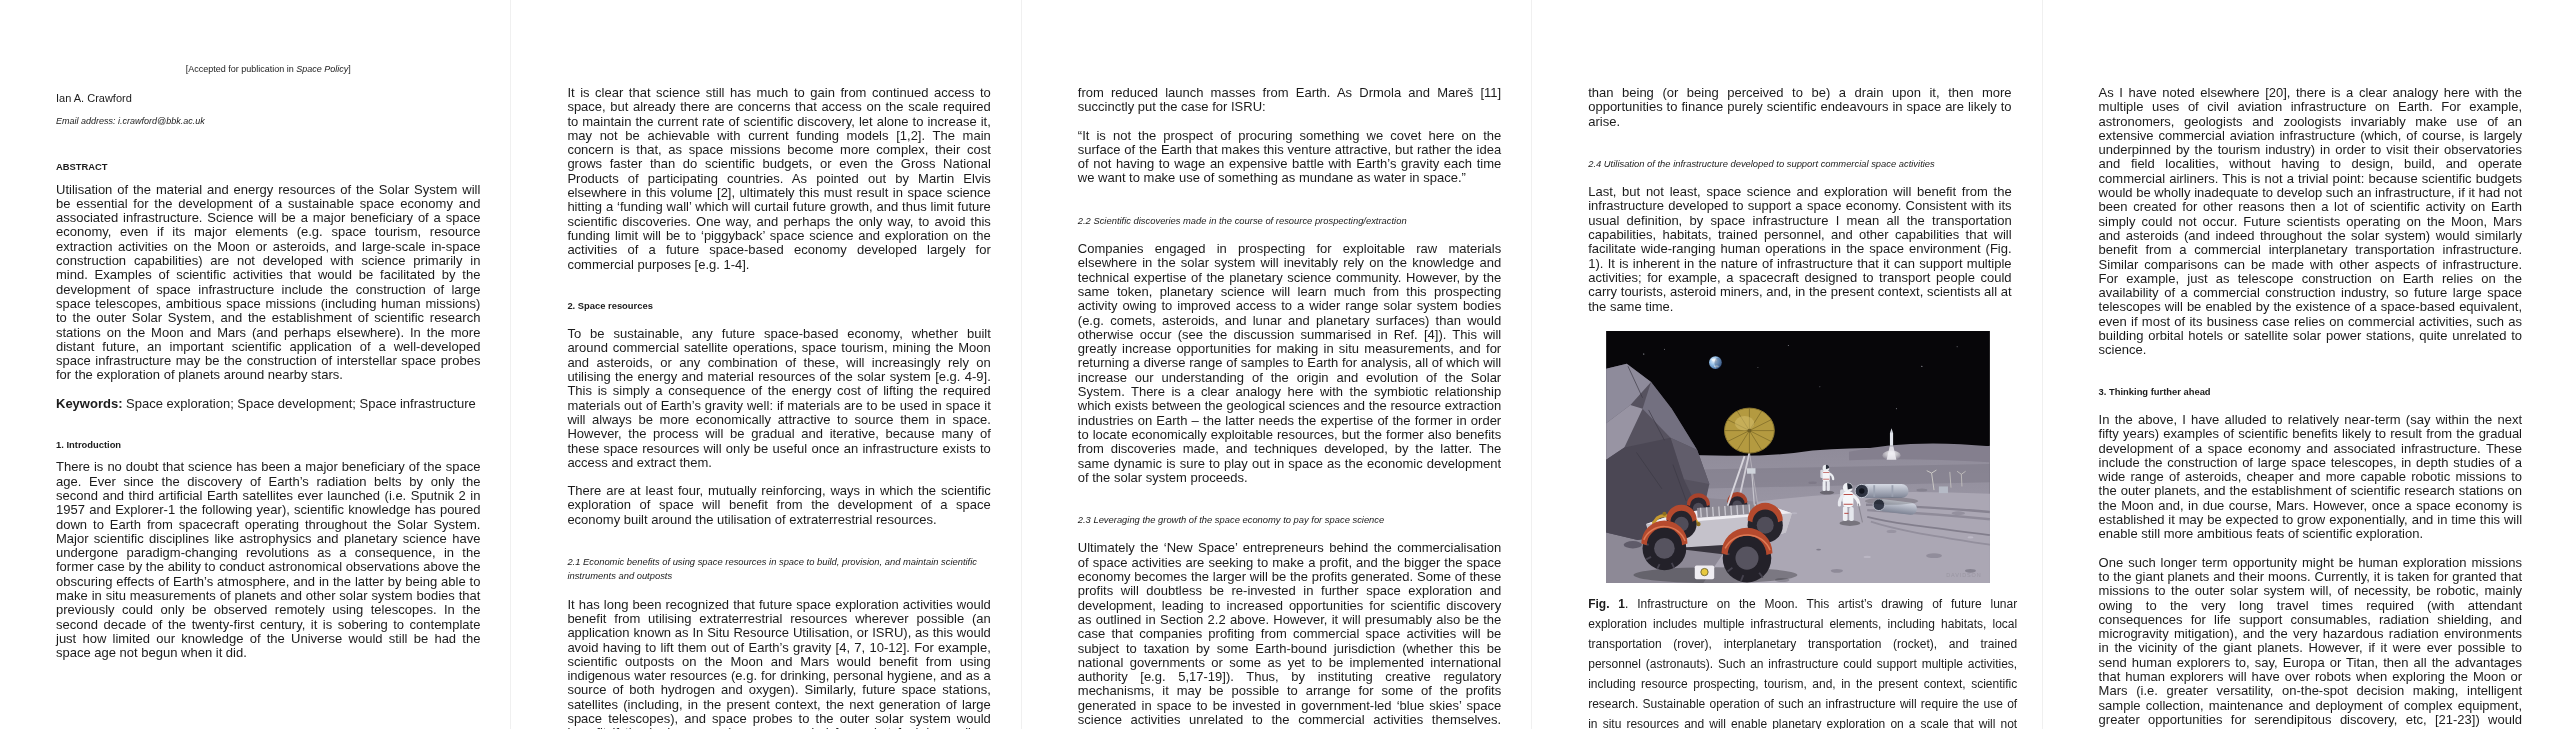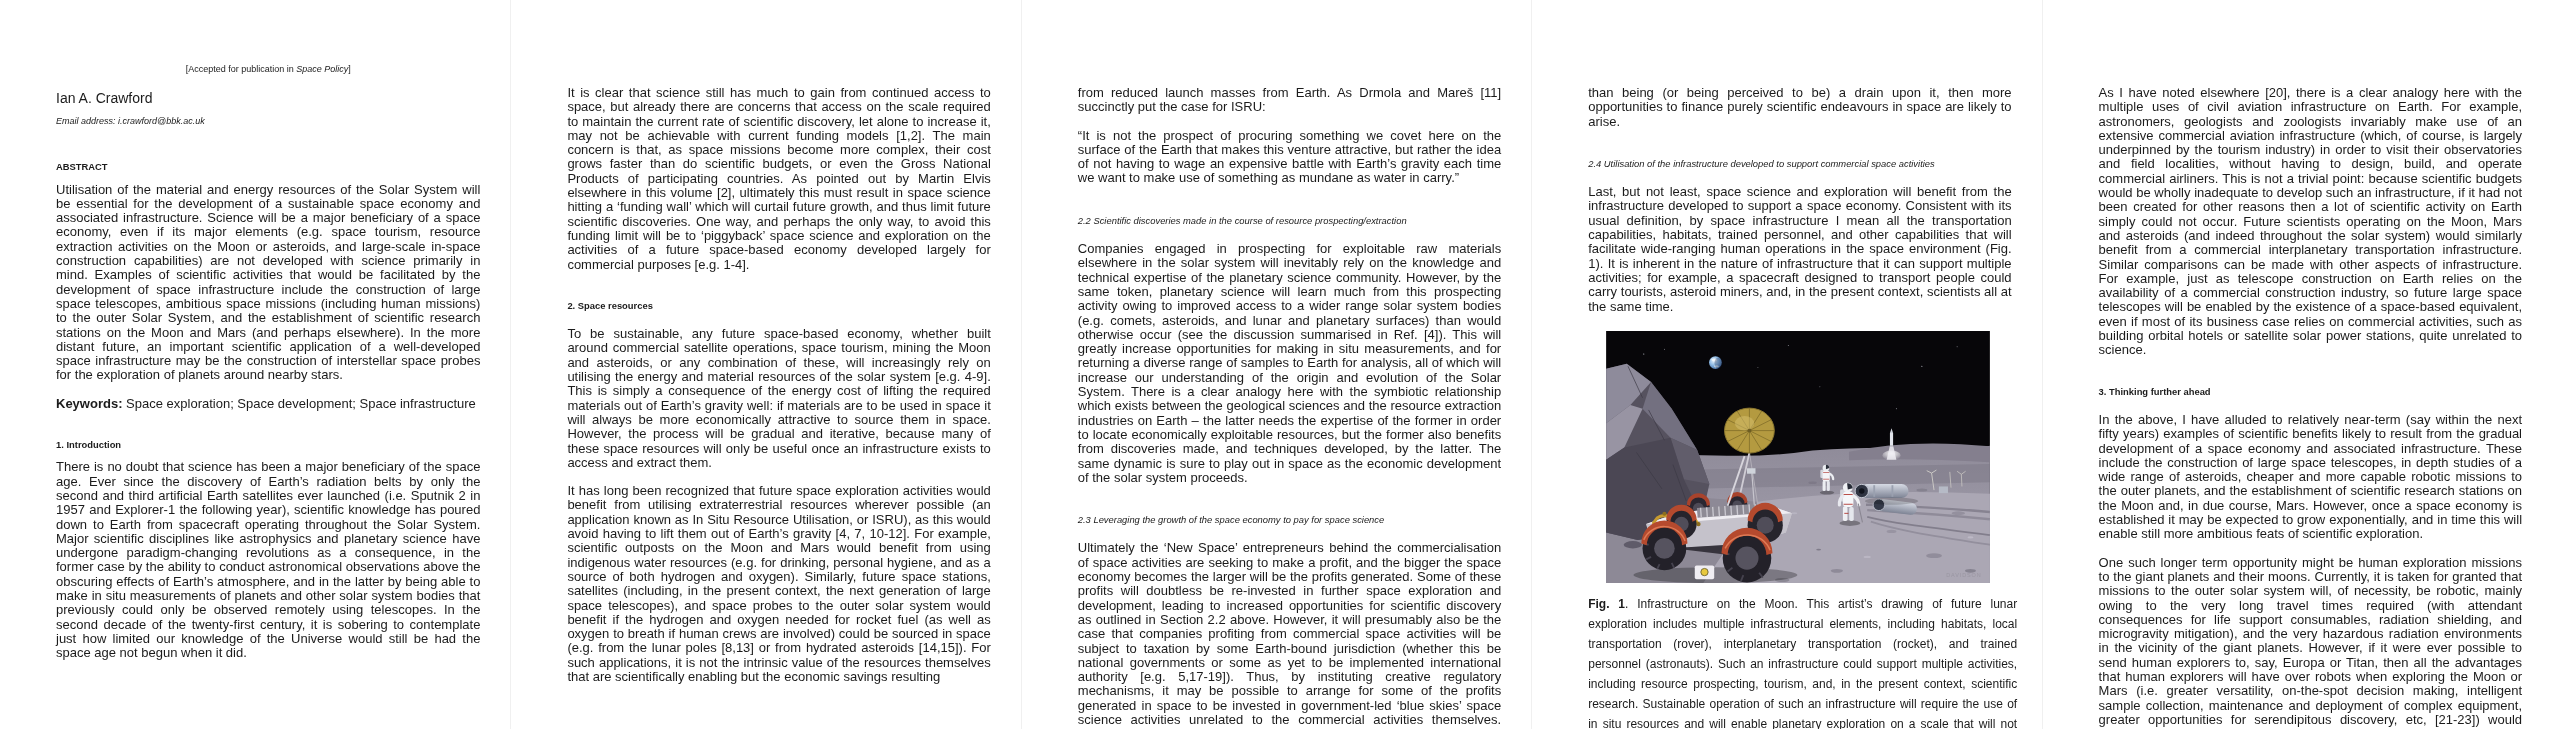--- a/index.html
+++ b/index.html
@@ -21,21 +21,21 @@
     margin:14px 0 0 0;
   }
   .first-block { margin-top:86px !important; }
 
   .accepted { margin-top:62px; text-align:center; font-size:9px; line-height:14px; }
   .accepted .j { font-style:italic; }
   h1.title {
     font-size:16px; line-height:20px; font-weight:bold;
     margin:16px 0 0 0; letter-spacing:-0.1px;
   }
-  .author { margin-top:14.6px; font-size:14px; line-height:14px; }
+  .author { margin-top:14.6px; font-size:11px; line-height:14px; }
   .affiliation { margin-top:9.7px; font-size:9px; line-height:14.3px; font-style:italic; text-align:justify; }
   .email { margin-top:9.7px; font-size:9px; line-height:14px; font-style:italic; }
 
   h2.section {
     font-size:9.4px; font-weight:bold; line-height:14.3px;
     margin:27px 0 0 0;
   }
   h2.abstract-h { margin-top:32px; }
   h3.subsection {
     font-size:9.4px; font-weight:normal; font-style:italic; line-height:14.3px;
@@ -66,26 +66,28 @@
     <p class="body tight">Utilisation of the material and energy resources of the Solar System will be essential for the development of a sustainable space economy and associated infrastructure. Science will be a major beneficiary of a space economy, even if its major elements (e.g. space tourism, resource extraction activities on the Moon or asteroids, and large-scale in-space construction capabilities) are not developed with science primarily in mind. Examples of scientific activities that would be facilitated by the development of space infrastructure include the construction of large space telescopes, ambitious space missions (including human missions) to the outer Solar System, and the establishment of scientific research stations on the Moon and Mars (and perhaps elsewhere). In the more distant future, an important scientific application of a well-developed space infrastructure may be the construction of interstellar space probes for the exploration of planets around nearby stars.</p>
     <p class="body"><span class="b">Keywords:</span><span> Space exploration; Space development; Space infrastructure</span></p>
     <h2 class="section">1. Introduction</h2>
     <p class="body tight">There is no doubt that science has been a major beneficiary of the space age. Ever since the discovery of Earth’s radiation belts by only the second and third artificial Earth satellites ever launched (i.e. Sputnik 2 in 1957 and Explorer-1 the following year), scientific knowledge has poured down to Earth from spacecraft operating throughout the Solar System. Major scientific disciplines like astrophysics and planetary science have undergone paradigm-changing revolutions as a consequence, in the former case by the ability to conduct astronomical observations above the obscuring effects of Earth’s atmosphere, and in the latter by being able to make in situ measurements of planets and other solar system bodies that previously could only be observed remotely using telescopes. In the second decade of the twenty-first century, it is sobering to contemplate just how limited our knowledge of the Universe would still be had the space age not begun when it did.</p>
   </section>
 
   <section class="page">
     <p class="body first-block">It is clear that science still has much to gain from continued access to space, but already there are concerns that access on the scale required to maintain the current rate of scientific discovery, let alone to increase it, may not be achievable with current funding models [1,2]. The main concern is that, as space missions become more complex, their cost grows faster than do scientific budgets, or even the Gross National Products of participating countries. As pointed out by Martin Elvis elsewhere in this volume [2], ultimately this must result in space science hitting a ‘funding wall’ which will curtail future growth, and thus limit future scientific discoveries.  One way, and perhaps the only way, to avoid this funding limit will be to ‘piggyback’ space science and exploration on the activities of a future space-based economy developed largely for commercial purposes [e.g. 1-4].</p>
     <h2 class="section">2. Space resources</h2>
     <p class="body">To be sustainable, any future space-based economy, whether built around commercial satellite operations, space tourism, mining the Moon and asteroids, or any combination of these, will increasingly rely on utilising the energy and material resources of the solar system [e.g. 4-9]. This is simply a consequence of the energy cost of lifting the required materials out of Earth’s gravity well: if materials are to be used in space it will always be more economically attractive to source them in space. However, the process will be gradual and iterative, because many of these space resources will only be useful once an infrastructure exists to access and extract them.</p>
+    <p class="body">There are at least four, mutually reinforcing, ways in which the scientific exploration of space will benefit from the development of a space economy built around the utilisation of extraterrestrial resources.</p>
+    <h3 class="subsection">2.1 Economic benefits of using space resources in space to build, provision, and maintain scientific instruments and outposts</h3>
     <p class="body">It has long been recognized that future space exploration activities would benefit from utilising extraterrestrial resources wherever possible (an application known as In Situ Resource Utilisation, or ISRU), as this would avoid having to lift them out of Earth’s gravity [4, 7, 10-12]. For example, scientific outposts on the Moon and Mars would benefit from using indigenous water resources (e.g. for drinking, personal hygiene, and as a source of both hydrogen and oxygen). Similarly, future space stations, satellites (including, in the present context, the next generation of large space telescopes), and space probes to the outer solar system would benefit if the hydrogen and oxygen needed for rocket fuel (as well as oxygen to breath if human crews are involved) could be sourced in space (e.g. from the lunar poles [8,13] or from hydrated asteroids [14,15]). For such applications, it is not the intrinsic value of the resources themselves that are scientifically enabling but the economic savings resulting</p>
   </section>
 
   <section class="page">
     <p class="body first-block">from reduced launch masses from Earth. As Drmola and Mareš [11] succinctly put the case for ISRU:</p>
-    <p class="body quote">“It is not the prospect of procuring something we covet here on the surface of the Earth that makes this venture attractive, but rather the idea of not having to wage an expensive battle with Earth’s gravity each time we want to make use of something as mundane as water in carry.”</p>
+    <p class="body quote">“It is not the prospect of procuring something we covet here on the surface of the Earth that makes this venture attractive, but rather the idea of not having to wage an expensive battle with Earth’s gravity each time we want to make use of something as mundane as water in space.”</p>
     <h3 class="subsection">2.2 Scientific discoveries made in the course of resource prospecting/extraction</h3>
     <p class="body">Companies engaged in prospecting for exploitable raw materials elsewhere in the solar system will inevitably rely on the knowledge and technical expertise of the planetary science community. However, by the same token, planetary science will learn much from this prospecting activity owing to improved access to a wider range solar system bodies (e.g. comets, asteroids, and lunar and planetary surfaces) than would otherwise occur (see the discussion summarised in Ref. [4]). This will greatly increase opportunities for making in situ measurements, and for returning a diverse range of samples to Earth for analysis, all of which will increase our understanding of the origin and evolution of the Solar System. There is a clear analogy here with the symbiotic relationship which exists between the geological sciences and the resource extraction industries on Earth – the latter needs the expertise of the former in order to locate economically exploitable resources, but the former also benefits from discoveries made, and techniques developed, by the latter. The same dynamic is sure to play out in space as the economic development of the solar system proceeds.</p>
     <h3 class="subsection">2.3 Leveraging the growth of the space economy to pay for space science</h3>
     <p class="body">Ultimately the ‘New Space’ entrepreneurs behind the commercialisation of space activities are seeking to make a profit, and the bigger the space economy becomes the larger will be the profits generated. Some of these profits will doubtless be re-invested in further space exploration and development, leading to increased opportunities for scientific discovery as outlined in Section 2.2 above. However, it will presumably also be the case that companies profiting from commercial space activities will be subject to taxation by some Earth-bound jurisdiction (whether this be national governments or some as yet to be implemented international authority [e.g. 5,17-19]). Thus, by instituting creative regulatory mechanisms, it may be possible to arrange for some of the profits generated in space to be invested in government-led ‘blue skies’ space science activities unrelated to the commercial activities themselves. Financing, or part financing, of the next generation of large space telescopes, or human missions to Mars, might be examples. In any case, it seems clear that once space activities begin to pay for themselves, and clearly contribute to the global economy rather</p>
   </section>
 
   <section class="page">
     <p class="body first-block">than being (or being perceived to be) a drain upon it, then more opportunities to finance purely scientific endeavours in space are likely to arise.</p>
     <h3 class="subsection">2.4 Utilisation of the infrastructure developed to support commercial space activities</h3>
     <p class="body">Last, but not least, space science and exploration will benefit from the infrastructure developed to support a space economy. Consistent with its usual definition, by space infrastructure I mean all the transportation capabilities, habitats, trained personnel, and other capabilities that will facilitate wide-ranging human operations in the space environment (Fig. 1). It is inherent in the nature of infrastructure that it can support multiple activities; for example, a spacecraft designed to transport people could carry tourists, asteroid miners, and, in the present context, scientists all at the same time.</p>

